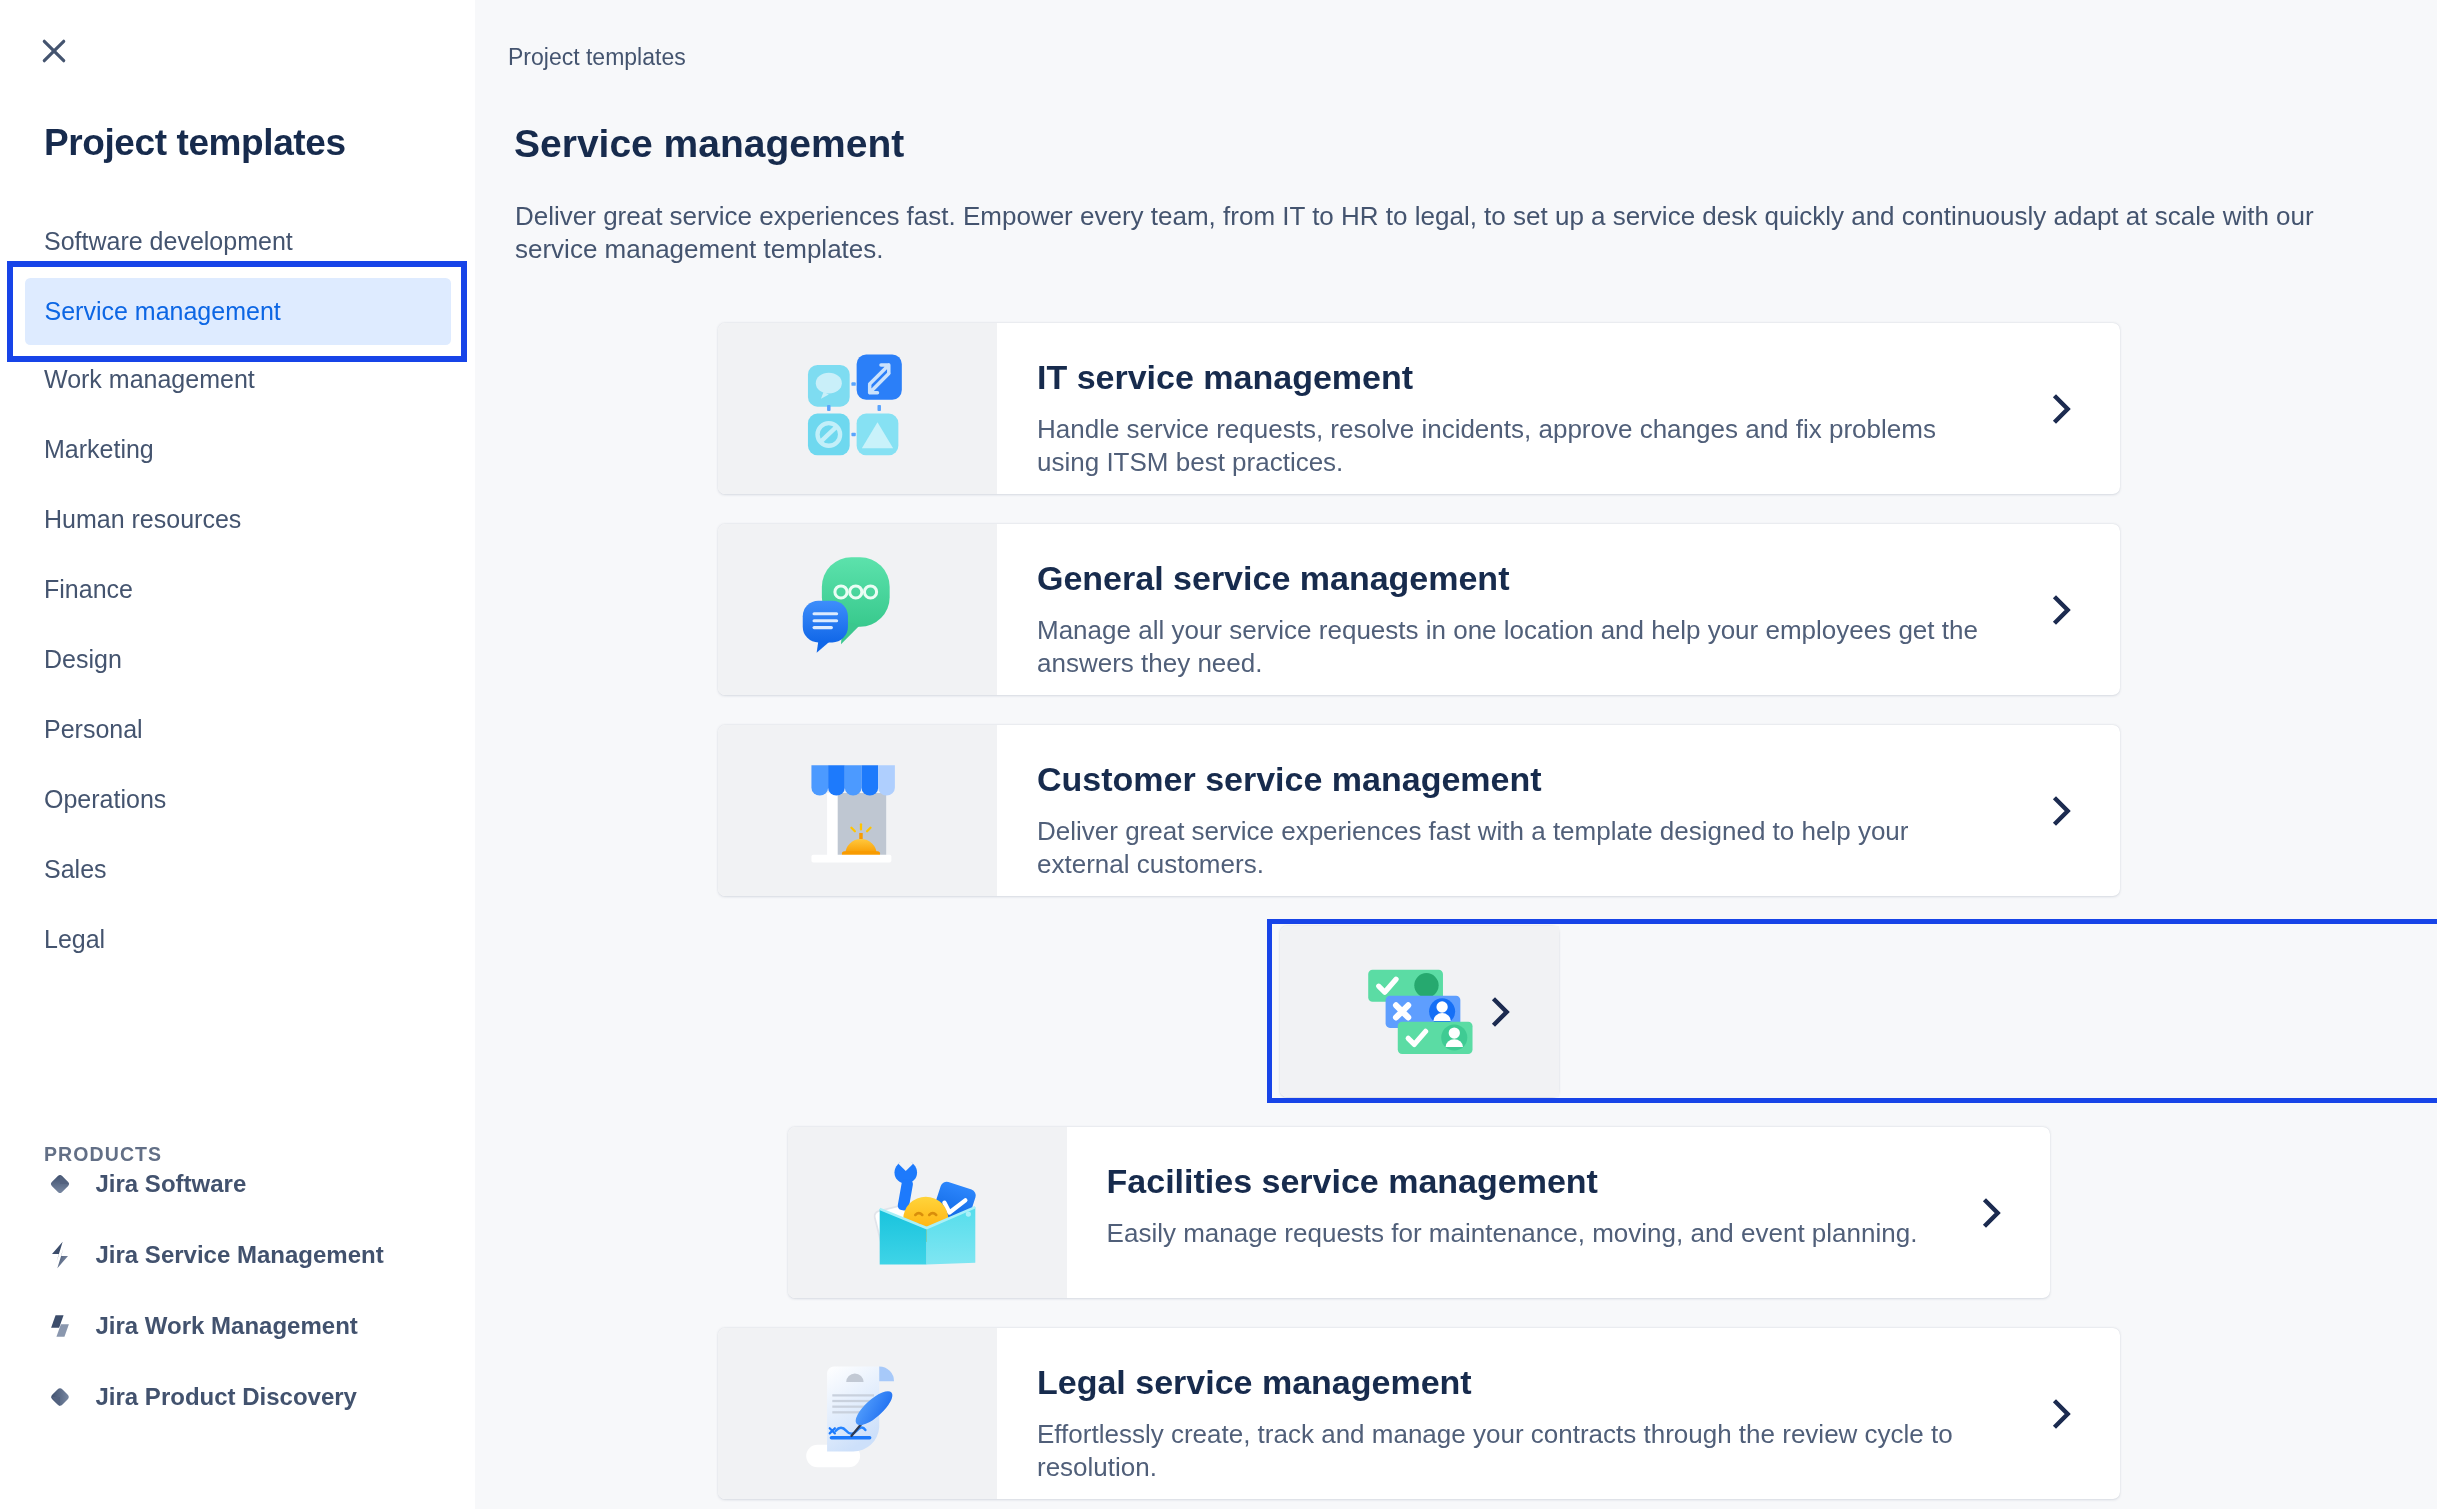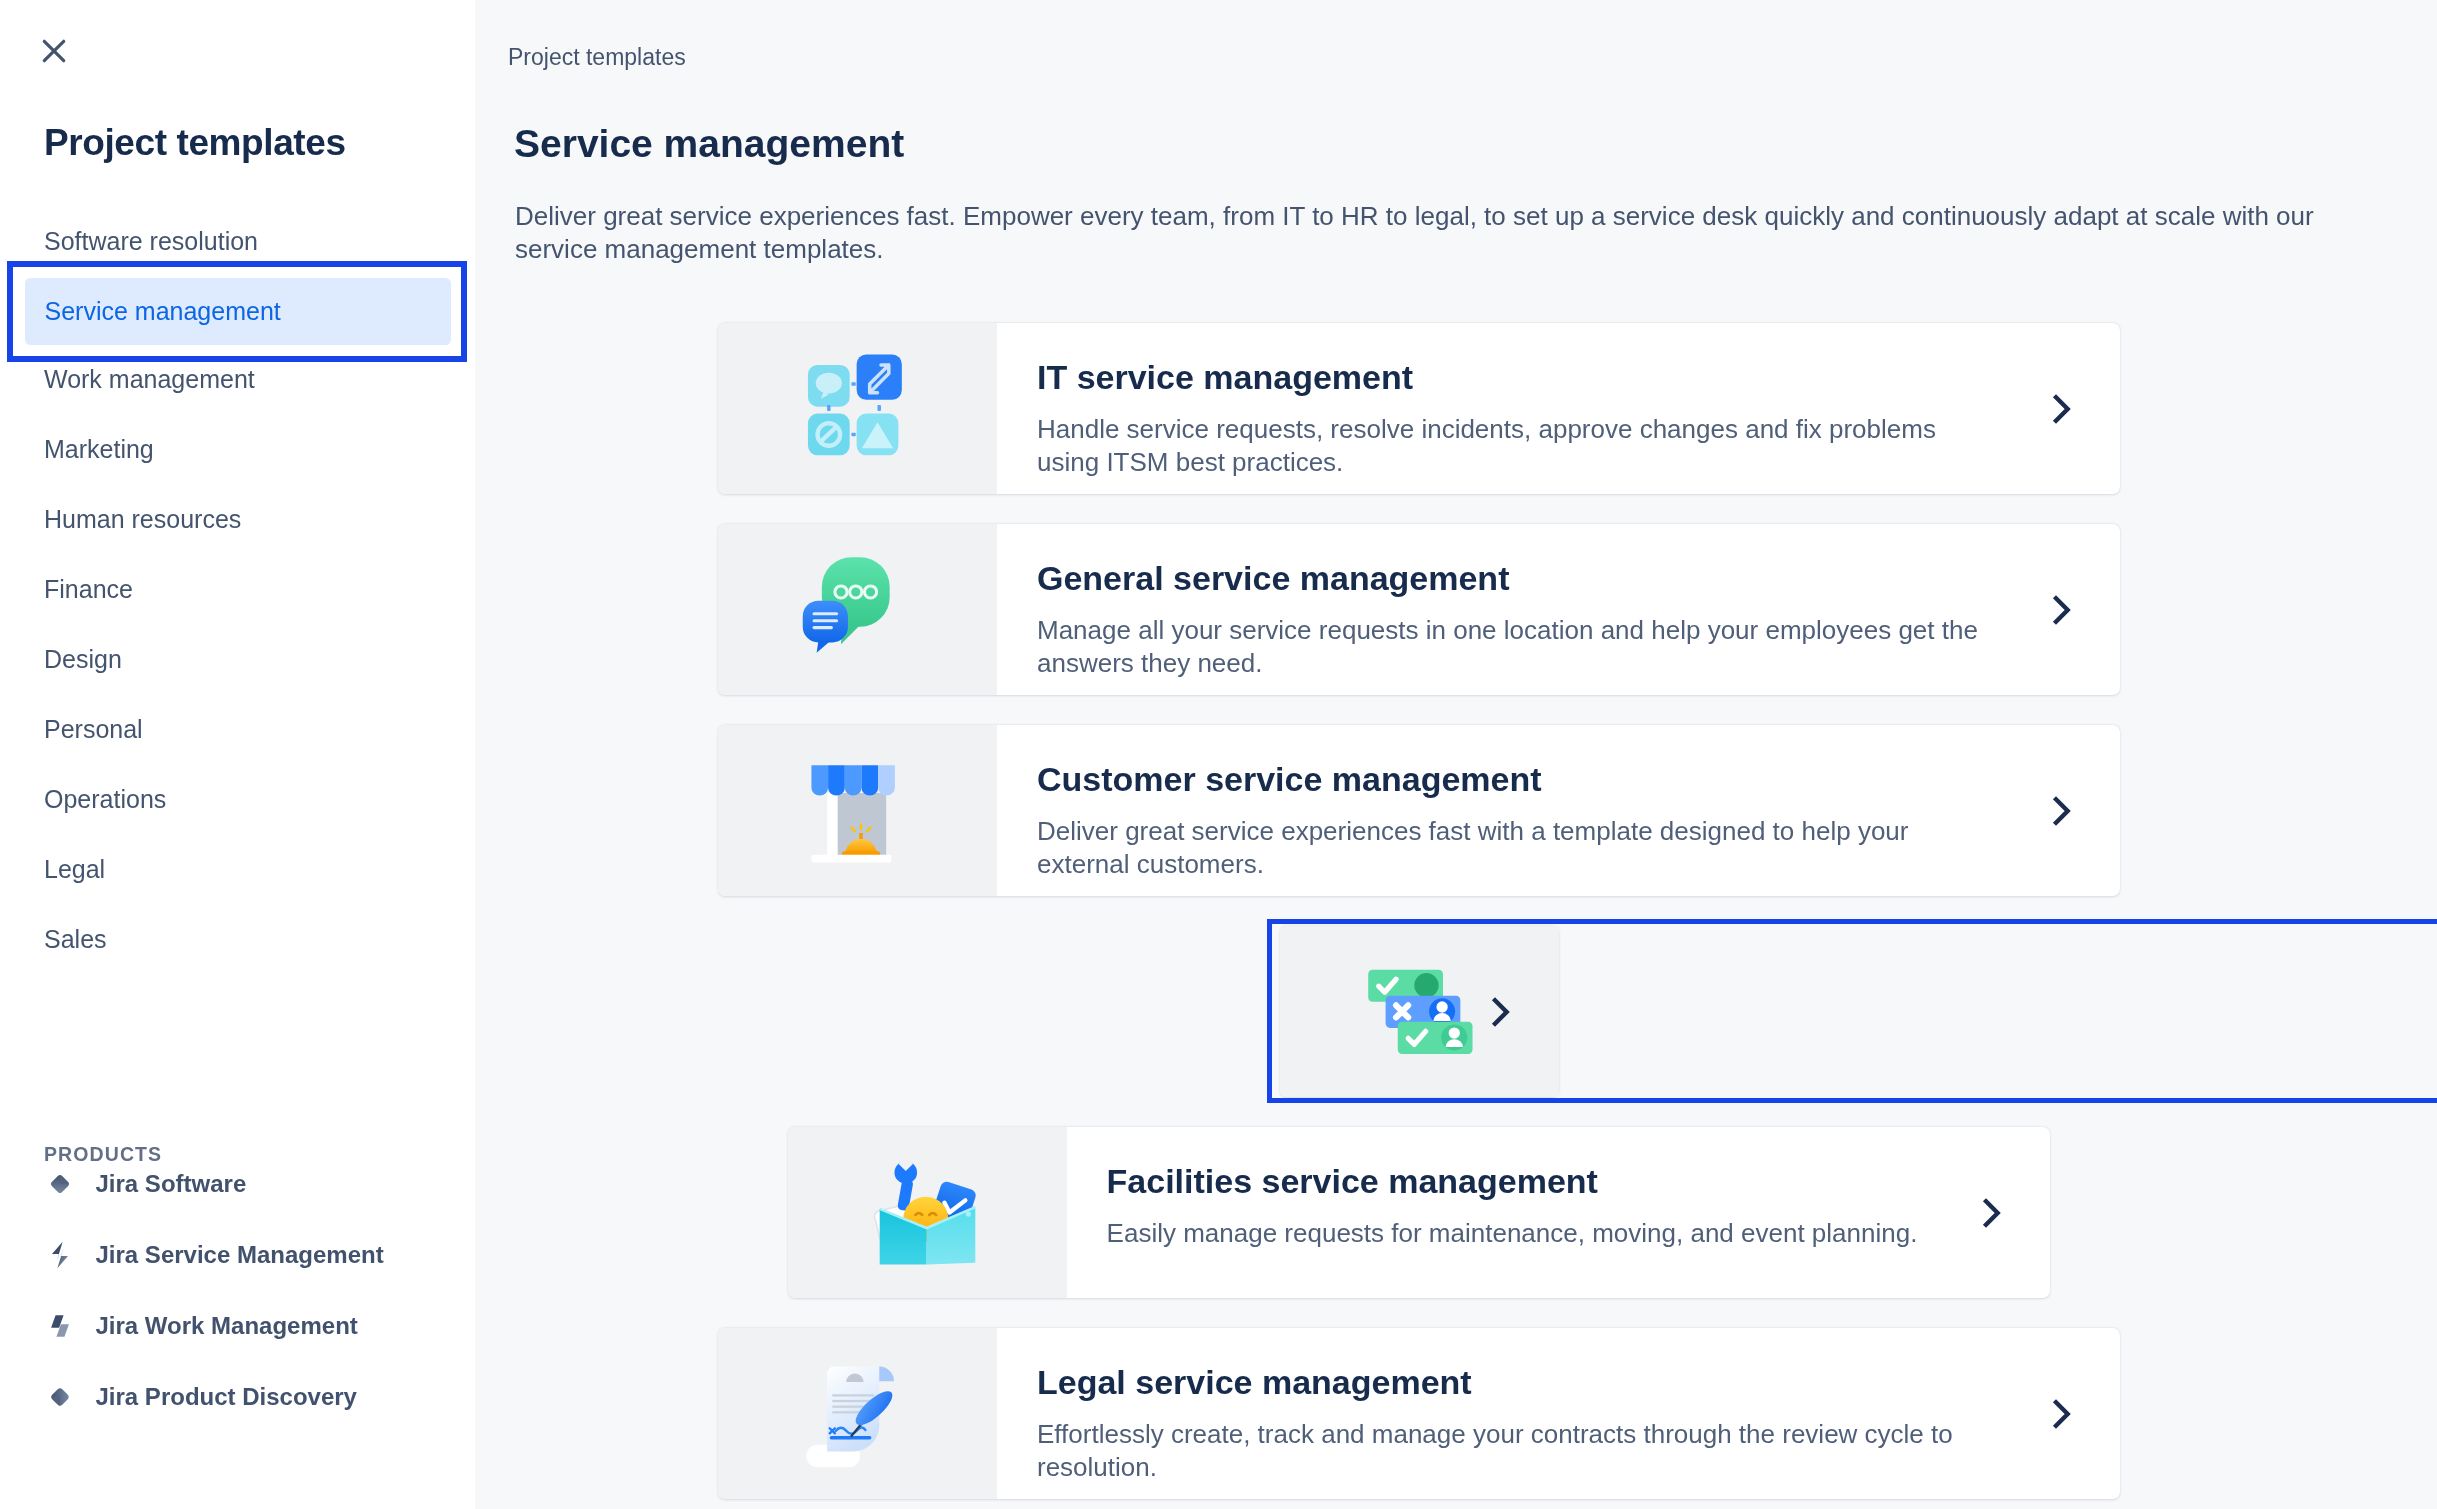--- a/index.html
+++ b/index.html
@@ -108,31 +108,31 @@
       <svg width="30" height="30" viewBox="0 0 34 34">
         <line x1="6" y1="6" x2="28" y2="28" stroke="#44546F" stroke-width="3.6" stroke-linecap="round"></line>
         <line x1="28" y1="6" x2="6" y2="28" stroke="#44546F" stroke-width="3.6" stroke-linecap="round"></line>
       </svg>
     </span>
   </div>
 
   <h2 class="sidebar-title">Project templates</h2>
 
   <ul class="cat-list">
-    <li>Software resolution</li>
+    <li>Software development</li>
     <li class="selected">Service management</li>
     <li>Work management</li>
     <li>Marketing</li>
     <li>Human resources</li>
     <li>Finance</li>
     <li>Design</li>
     <li>Personal</li>
     <li>Operations</li>
+    <li>Sales</li>
     <li>Legal</li>
-    <li>Sales</li>
   </ul>
 
   <div class="annotation-box annotation-sidebar"></div>
 
   <div class="products-header">PRODUCTS</div>
 
   <ul class="product-list">
     <li>
       <span class="product-icon">
         <svg viewBox="0 0 36 36" width="32" height="32">

